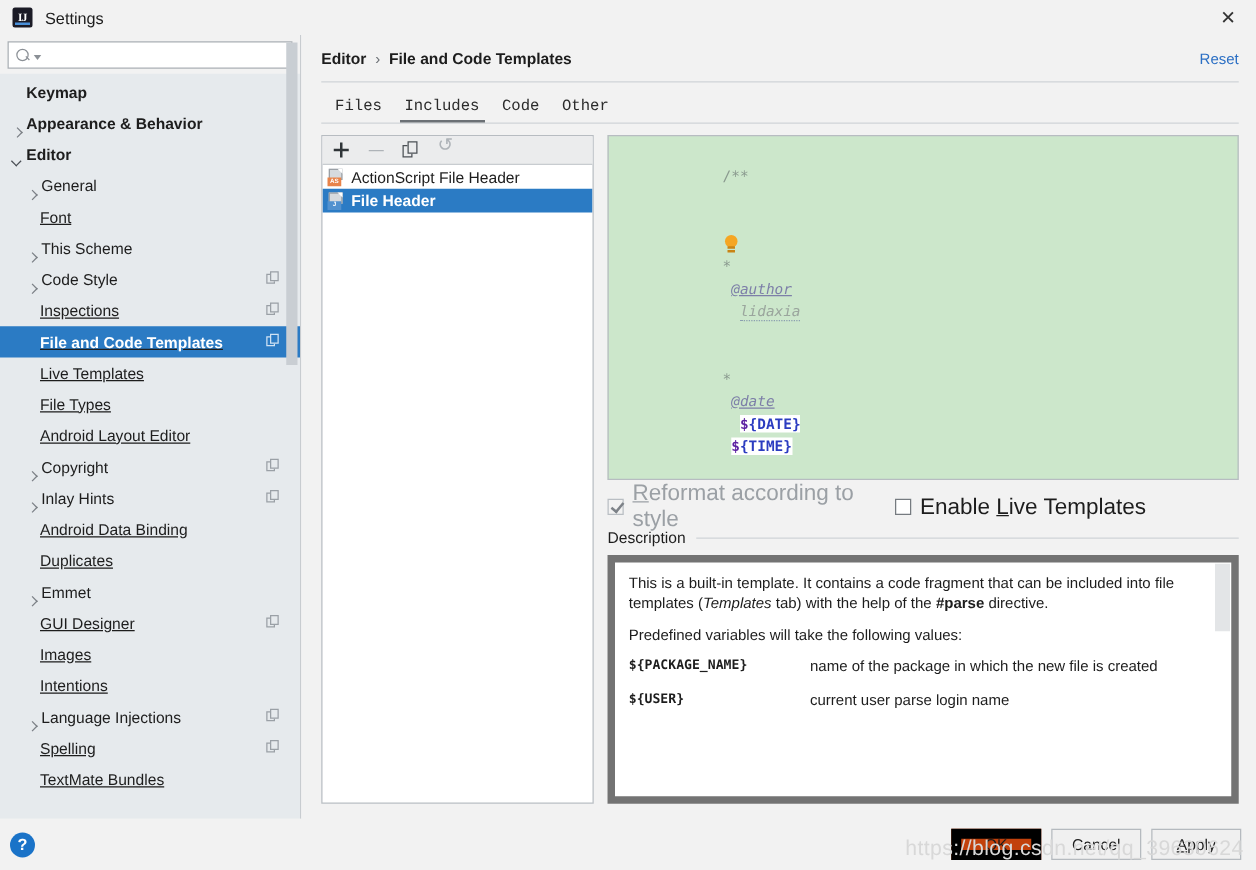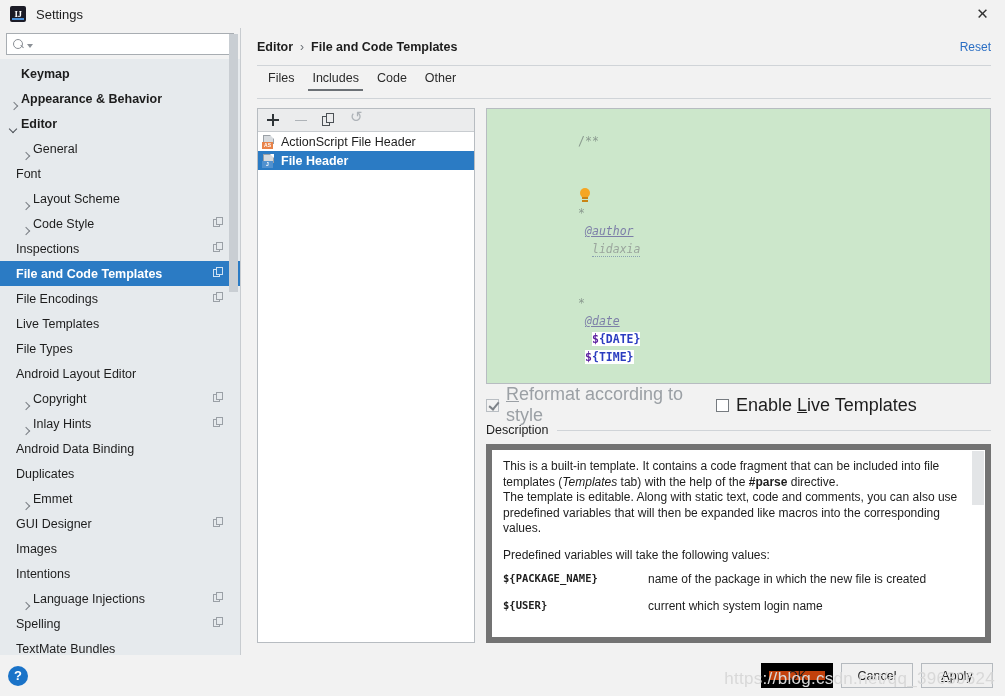--- a/index.html
+++ b/index.html
@@ -114,21 +114,21 @@
     content: ""; position: absolute; left: 2px; top: 2px;
     width: 5px; height: 5px;
     border-right: 1.6px solid #4a4f55; border-bottom: 1.6px solid #4a4f55;
     transform: rotate(45deg);
   }
   .tree-label { font-size: 12.5px; color: #1d1d1d; }
   .tree-item.lvl0 { padding-left: 6px; }
   .tree-item.lvl0 .tree-label { font-weight: bold; }
   .tree-item.lvl1 { padding-left: 20px; }
   .tree-item.lvl1 .chev { margin-left: 0; }
-  .tree-item.lvl1.noarrow { padding-left: 16px; }
+  .tree-item.lvl1.noarrow { padding-left: 32px; text-decoration: underline; }
   .scope-icon {
     position: absolute; right: 16px; top: 6px;
     width: 11px; height: 11px;
   }
   .scope-icon i, .scope-icon b {
     position: absolute; display: block;
     border: 1px solid #9aa0a6; background: transparent;
   }
   .scope-icon i { left: 0; top: 2px; width: 7px; height: 8px; }
   .scope-icon b { left: 3px; top: 0; width: 7px; height: 8px; background: #e6eaed; }
@@ -170,22 +170,22 @@
   #scheme-caret {
     position: absolute; right: 8px; top: 7px;
     width: 7px; height: 7px;
     border-right: 1.4px solid #5c6166; border-bottom: 1.4px solid #5c6166;
     transform: rotate(45deg);
   }
   #tabs-sep {
     margin: 11px 14px 0 16px; height: 1px; background: #d0d4d8;
   }
   #tabs {
-    display: flex; align-items: flex-start; padding: 0 0 0 18px;
-    height: 27px; margin-top: 5px;
+    display: flex; align-items: flex-end; padding: 0 0 0 18px;
+    height: 27px; margin-top: 5px; font-family: Liberation Mono, monospace;
   }
   .tab {
     font-size: 12.5px; color: #2b2b2b; padding: 0 9px 6px 9px;
     cursor: default; position: relative;
   }
   .tab.active::after {
     content: ""; position: absolute; left: 5px; right: 5px; bottom: 0;
     height: 2px; background: #6b7075;
   }
   #tabs-underline {
@@ -419,46 +419,39 @@
         </div>
         <div class="tree-item lvl1">
           <span class="chev right"></span>
           <span class="tree-label">General</span>
         </div>
         <div class="tree-item lvl1 noarrow">
           <span class="tree-label">Font</span>
         </div>
         <div class="tree-item lvl1">
           <span class="chev right"></span>
-          <span class="tree-label">Layout Scheme</span>
+          <span class="tree-label">This Scheme</span>
         </div>
         <div class="tree-item lvl1">
           <span class="chev right"></span>
           <span class="tree-label">Code Style</span>
           <span class="scope-icon">
             <i></i>
             <b></b>
           </span>
         </div>
         <div class="tree-item lvl1 noarrow">
           <span class="tree-label">Inspections</span>
           <span class="scope-icon">
             <i></i>
             <b></b>
           </span>
         </div>
         <div class="tree-item lvl1 noarrow selected">
           <span class="tree-label">File and Code Templates</span>
-          <span class="scope-icon">
-            <i></i>
-            <b></b>
-          </span>
-        </div>
-        <div class="tree-item lvl1 noarrow">
-          <span class="tree-label">File Encodings</span>
           <span class="scope-icon">
             <i></i>
             <b></b>
           </span>
         </div>
         <div class="tree-item lvl1 noarrow">
           <span class="tree-label">Live Templates</span>
         </div>
         <div class="tree-item lvl1 noarrow">
           <span class="tree-label">File Types</span>
@@ -613,31 +606,30 @@
         <div id="desc-header">
           <span id="desc-title">Description</span>
           <span id="desc-rule"></span>
         </div>
 
         <div id="desc-box">
           <div id="desc-scrollbar"></div>
           <p class="desc-p">
             <span>This is a built-in template. It contains a code fragment that can be included into file templates (</span><i>Templates</i><span> tab) with the help of the </span><b>#parse</b><span> directive.</span>
           </p>
-          <p class="desc-p">The template is editable. Along with static text, code and comments, you can also use predefined variables that will then be expanded like macros into the corresponding values.</p>
           <p class="desc-p gap">Predefined variables will take the following values:</p>
           <table id="var-table">
               <tbody>
                 <tr>
                   <td class="var-name">${PACKAGE_NAME}</td>
                   <td class="var-desc">name of the package in which the new file is created</td>
                 </tr>
                 <tr>
                   <td class="var-name">${USER}</td>
-                  <td class="var-desc">current which system login name</td>
+                  <td class="var-desc">current user parse login name</td>
                 </tr>
               </tbody>
             </table>
         </div>
 
       </div>
     </div>
   </div>
 </div>
 

